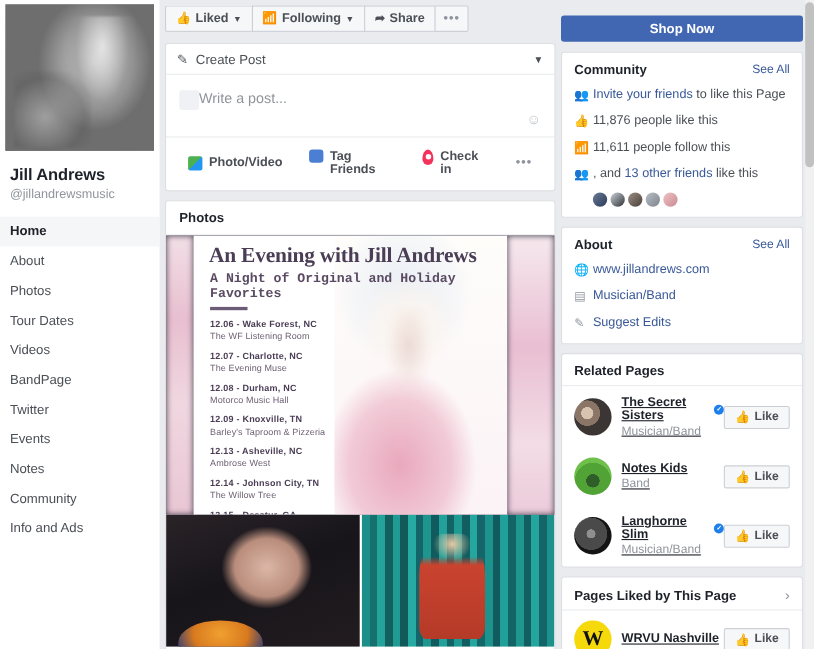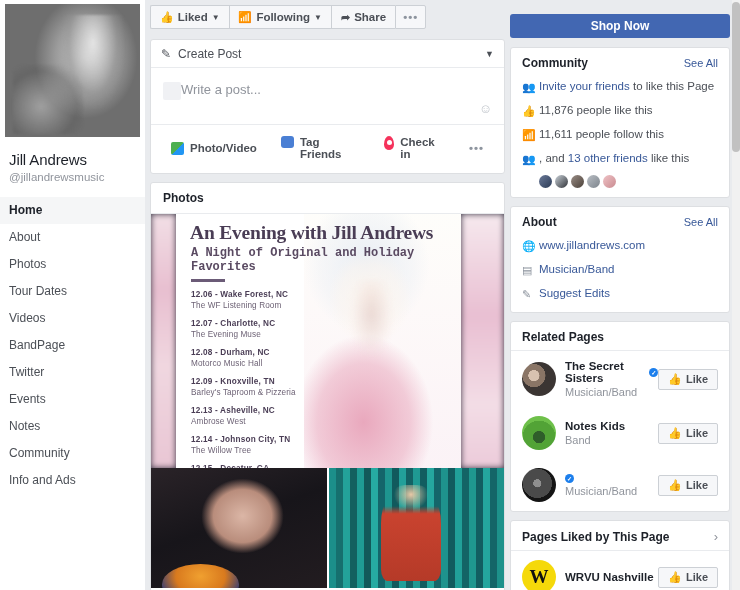--- a/index.html
+++ b/index.html
@@ -25,21 +25,21 @@
   .profile-pic::before{
     content:""; position:absolute; left:42%; top:8%; width:46%; height:70%;
     background: radial-gradient(ellipse at 50% 30%, rgba(235,235,235,.85) 0%, rgba(150,150,150,.4) 55%, rgba(60,60,60,0) 75%);
     filter: blur(1px);
   }
   .profile-pic::after{
     content:""; position:absolute; left:6%; top:46%; width:52%; height:52%;
     background: radial-gradient(ellipse at 40% 60%, rgba(200,200,200,.55) 0%, rgba(80,80,80,.25) 60%, rgba(0,0,0,0) 80%);
     filter: blur(1px);
   }
-  .page-name { font-size: 15px; font-weight: normal; color: #1d2129; padding: 14px 0 0 9px; letter-spacing: -.1px;}
+  .page-name { font-size: 15px; font-weight: bold; color: #1d2129; padding: 14px 0 0 9px; letter-spacing: -.1px;}
   .page-handle { font-size: 11.5px; color: #90949c; padding: 3px 0 0 9px; }
   .nav { margin-top: 14px; }
   .nav-item {
     font-size: 12px; color: #4b4f56; padding: 6px 0 6px 9px;
     line-height: 15px; cursor: pointer;
   }
   .nav-item.active { background: #f5f6f7; color: #1d2129; font-weight: bold; }
 
   
   .centercol { width: 365px; flex: 0 0 365px; padding: 0 5px 0 5px; }
@@ -150,21 +150,21 @@
   .rc-divider{ height:1px; background:#e9ebee; }
 
   .rp-row{ display:flex; align-items:center; padding:9px 11px; }
   .rp-av{ width:34px; height:34px; border-radius:50%; flex:0 0 34px; }
   .rp-av.secret{ background:radial-gradient(circle at 35% 40%, #d8c2b0 0 18%, #8a7566 19% 38%, #3b3533 39% 100%);}
   .rp-av.hush{ background:radial-gradient(circle at 50% 62%, #2f5e2a 0 22%, #52a336 23% 60%, #6ec04a 61% 100%);}
   .rp-av.lang{ background:radial-gradient(circle at 45% 45%, #8f8f8f 0 15%, #4a4a4a 16% 55%, #141414 56% 100%);}
   .rp-av.wrvu{ background:#f5d90a; position:relative; overflow:hidden;}
   .rp-av.wrvu::after{ content:"W"; position:absolute; inset:0; display:flex; align-items:center; justify-content:center;
     font-family:"Liberation Serif",serif; font-weight:bold; font-size:19px; color:#111; }
-  .rp-info{ margin-left:9px; flex:1; min-width:0;}
+  .rp-info{ margin-left:9px; flex:1; min-width:0;text-decoration:underline;}
   .rp-name{ font-size:11.5px; font-weight:bold; color:#1d2129; display:flex; align-items:center; gap:3px;}
   .verified{ width:9px; height:9px; border-radius:50%; background:#1d7fec; flex:0 0 9px; position:relative;}
   .verified::after{ content:"✓"; position:absolute; inset:0; font-size:6px; color:#fff; display:flex; align-items:center; justify-content:center;}
   .rp-cat{ font-size:11px; color:#90949c; margin-top:2px;}
   .like-btn{ display:flex; align-items:center; gap:4px; height:21px; padding:0 9px; background:#f6f7f9;
     border:1px solid #ccd0d5; border-radius:2px; font-size:11px; font-weight:bold; color:#4b4f56; cursor:pointer;}
 
   
   .scrollbar{ position:absolute; right:0; top:0; width:8px; height:590px; background:#f1f1f1;}
   .scrollthumb{ position:absolute; right:0; top:2px; width:8px; height:150px; background:#c1c1c1; border-radius:4px;}
@@ -383,20 +383,21 @@
         </span>
         <span class="like-btn">
           <span>👍</span>
           <span>Like</span>
         </span>
       </div>
       <div class="rp-row">
         <span class="rp-av lang"></span>
         <span class="rp-info">
           <span class="rp-name">
+            <span>Langhorne Slim</span>
             <span class="verified"></span>
           </span>
           <span class="rp-cat" style="display:block">Musician/Band</span>
         </span>
         <span class="like-btn">
           <span>👍</span>
           <span>Like</span>
         </span>
       </div>
     </div>

